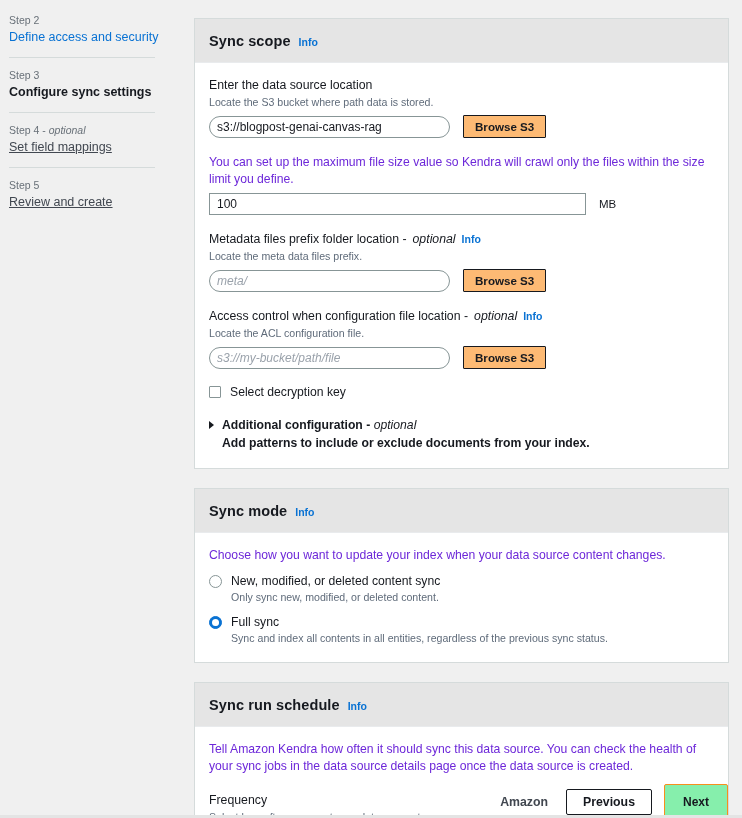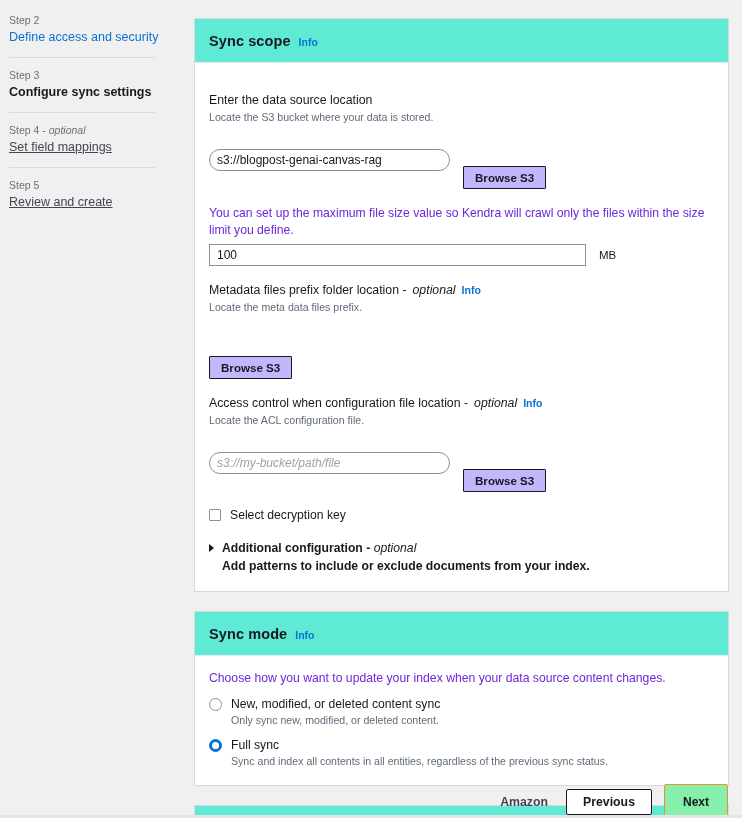--- a/index.html
+++ b/index.html
@@ -30,53 +30,53 @@
 
   
   .main { position: absolute; left: 194px; top: 18px; width: 535px; }
 
   .card {
     background: #ffffff;
     border: 1px solid #d5dbdb;
     margin-bottom: 19px;
   }
   .card-header {
-    background: #5eead4;
+    background: #e5e5e5;
     border-bottom: 1px solid #e9ebed;
     padding: 14px 14px 13px 14px;
     display: flex; align-items: baseline; gap: 8px;
   }
   .card-title { font-size: 14.5px; font-weight: bold; color: #16191f; letter-spacing: .1px; }
   .info-link { font-size: 10.5px; color: #0972d3; font-weight: bold; cursor: pointer; }
   .card-body { padding: 14px 14px 16px 14px; }
 
   .field { margin-bottom: 16px; }
   .field:last-child { margin-bottom: 0; }
-  .f-label { font-size: 12.3px; color: #16191f; line-height: 17px; display: flex; align-items: baseline; gap: 6px; margin-top: 15px; }
+  .f-label { font-size: 12.3px; color: #16191f; line-height: 17px; display: flex; align-items: baseline; gap: 6px; }
   .f-label .opt { font-style: italic; color: #16191f; font-weight: normal; }
   .f-desc { font-size: 10.6px; color: #5f6b7a; line-height: 15px; margin-top: 1px; }
   .f-plain { font-size: 12.2px; color: #6d28d9; line-height: 17px; }
 
   .input-row { display: flex; align-items: center; gap: 13px; margin-top: 5px; }
   .txt {
     height: 22px; border: 1px solid #879596; background: #fff;
     font-family: "Liberation Sans", sans-serif; font-size: 12px; color: #16191f;
     padding: 0 7px; line-height: 20px; outline: none;
   }
   .txt::placeholder { color: #9aa2ab; font-style: italic; }
   .txt.w-loc { width: 241px; border-radius: 11px; }
   .txt.w-size { width: 377px; }
   .unit { font-size: 11.5px; color: #16191f; }
 
   .btn-browse {
     height: 23px; min-width: 76px; padding: 0 11px;
-    background: #c4b5fd; border: 1px solid #16191f; border-radius: 1px;
+    background: #fdba74; border: 1px solid #16191f; border-radius: 1px;
     font-family: "Liberation Sans", sans-serif;
     font-size: 11.6px; font-weight: bold; color: #16191f; cursor: pointer;
-    display: inline-flex; align-items: center; justify-content: center; margin-top: 36px;
+    display: inline-flex; align-items: center; justify-content: center;
   }
 
   .check-row { display: flex; align-items: center; gap: 9px; margin: 16px 0 0 0; }
   .cbox { width: 12px; height: 12px; border: 1px solid #879596; background: #fff; border-radius: 1px; }
   .check-lbl { font-size: 12.2px; color: #16191f; }
 
   .expander { display: flex; gap: 8px; margin-top: 18px; }
   .tri {
     width: 0; height: 0; border-left: 5.5px solid #16191f;
     border-top: 4px solid transparent; border-bottom: 4px solid transparent;
@@ -163,21 +163,21 @@
 
     <div class="card">
       <div class="card-header">
         <span class="card-title">Sync scope</span>
         <span class="info-link">Info</span>
       </div>
       <div class="card-body">
 
         <div class="field">
           <div class="f-label">Enter the data source location</div>
-          <div class="f-desc">Locate the S3 bucket where your data is stored.</div>
+          <div class="f-desc">Locate the S3 bucket where path data is stored.</div>
           <div class="input-row">
             <input class="txt w-loc" type="text" value="s3://blogpost-genai-canvas-rag" style="">
             <button class="btn-browse">Browse S3</button>
           </div>
         </div>
 
         <div class="field">
           <div class="f-plain">You can set up the maximum file size value so Kendra will crawl only the files within the size limit you define.</div>
           <div class="input-row">
             <input class="txt w-size" type="text" value="100" style="">
@@ -186,20 +186,21 @@
         </div>
 
         <div class="field">
           <div class="f-label">
             <span>Metadata files prefix folder location - </span>
               <span class="opt">optional</span>
             <span class="info-link">Info</span>
           </div>
           <div class="f-desc">Locate the meta data files prefix.</div>
           <div class="input-row">
+            <input class="txt w-loc" type="text" placeholder="meta/" style="">
             <button class="btn-browse">Browse S3</button>
           </div>
         </div>
 
         <div class="field">
           <div class="f-label">
             <span>Access control when configuration file location - </span>
               <span class="opt">optional</span>
             <span class="info-link">Info</span>
           </div>
@@ -251,20 +252,21 @@
         </div>
       </div>
     </div>
 
     <div class="card">
       <div class="card-header">
         <span class="card-title">Sync run schedule</span>
         <span class="info-link">Info</span>
       </div>
       <div class="card-body">
+        <div class="f-plain">Tell Amazon Kendra how often it should sync this data source. You can check the health of your sync jobs in the data source details page once the data source is created.</div>
 
         <div class="field" style="margin-top:17px;">
           <div class="f-label">Frequency</div>
           <div class="f-desc">Select how often you want your data source to sync.</div>
 
         </div>
 
       </div>
     </div>
 

